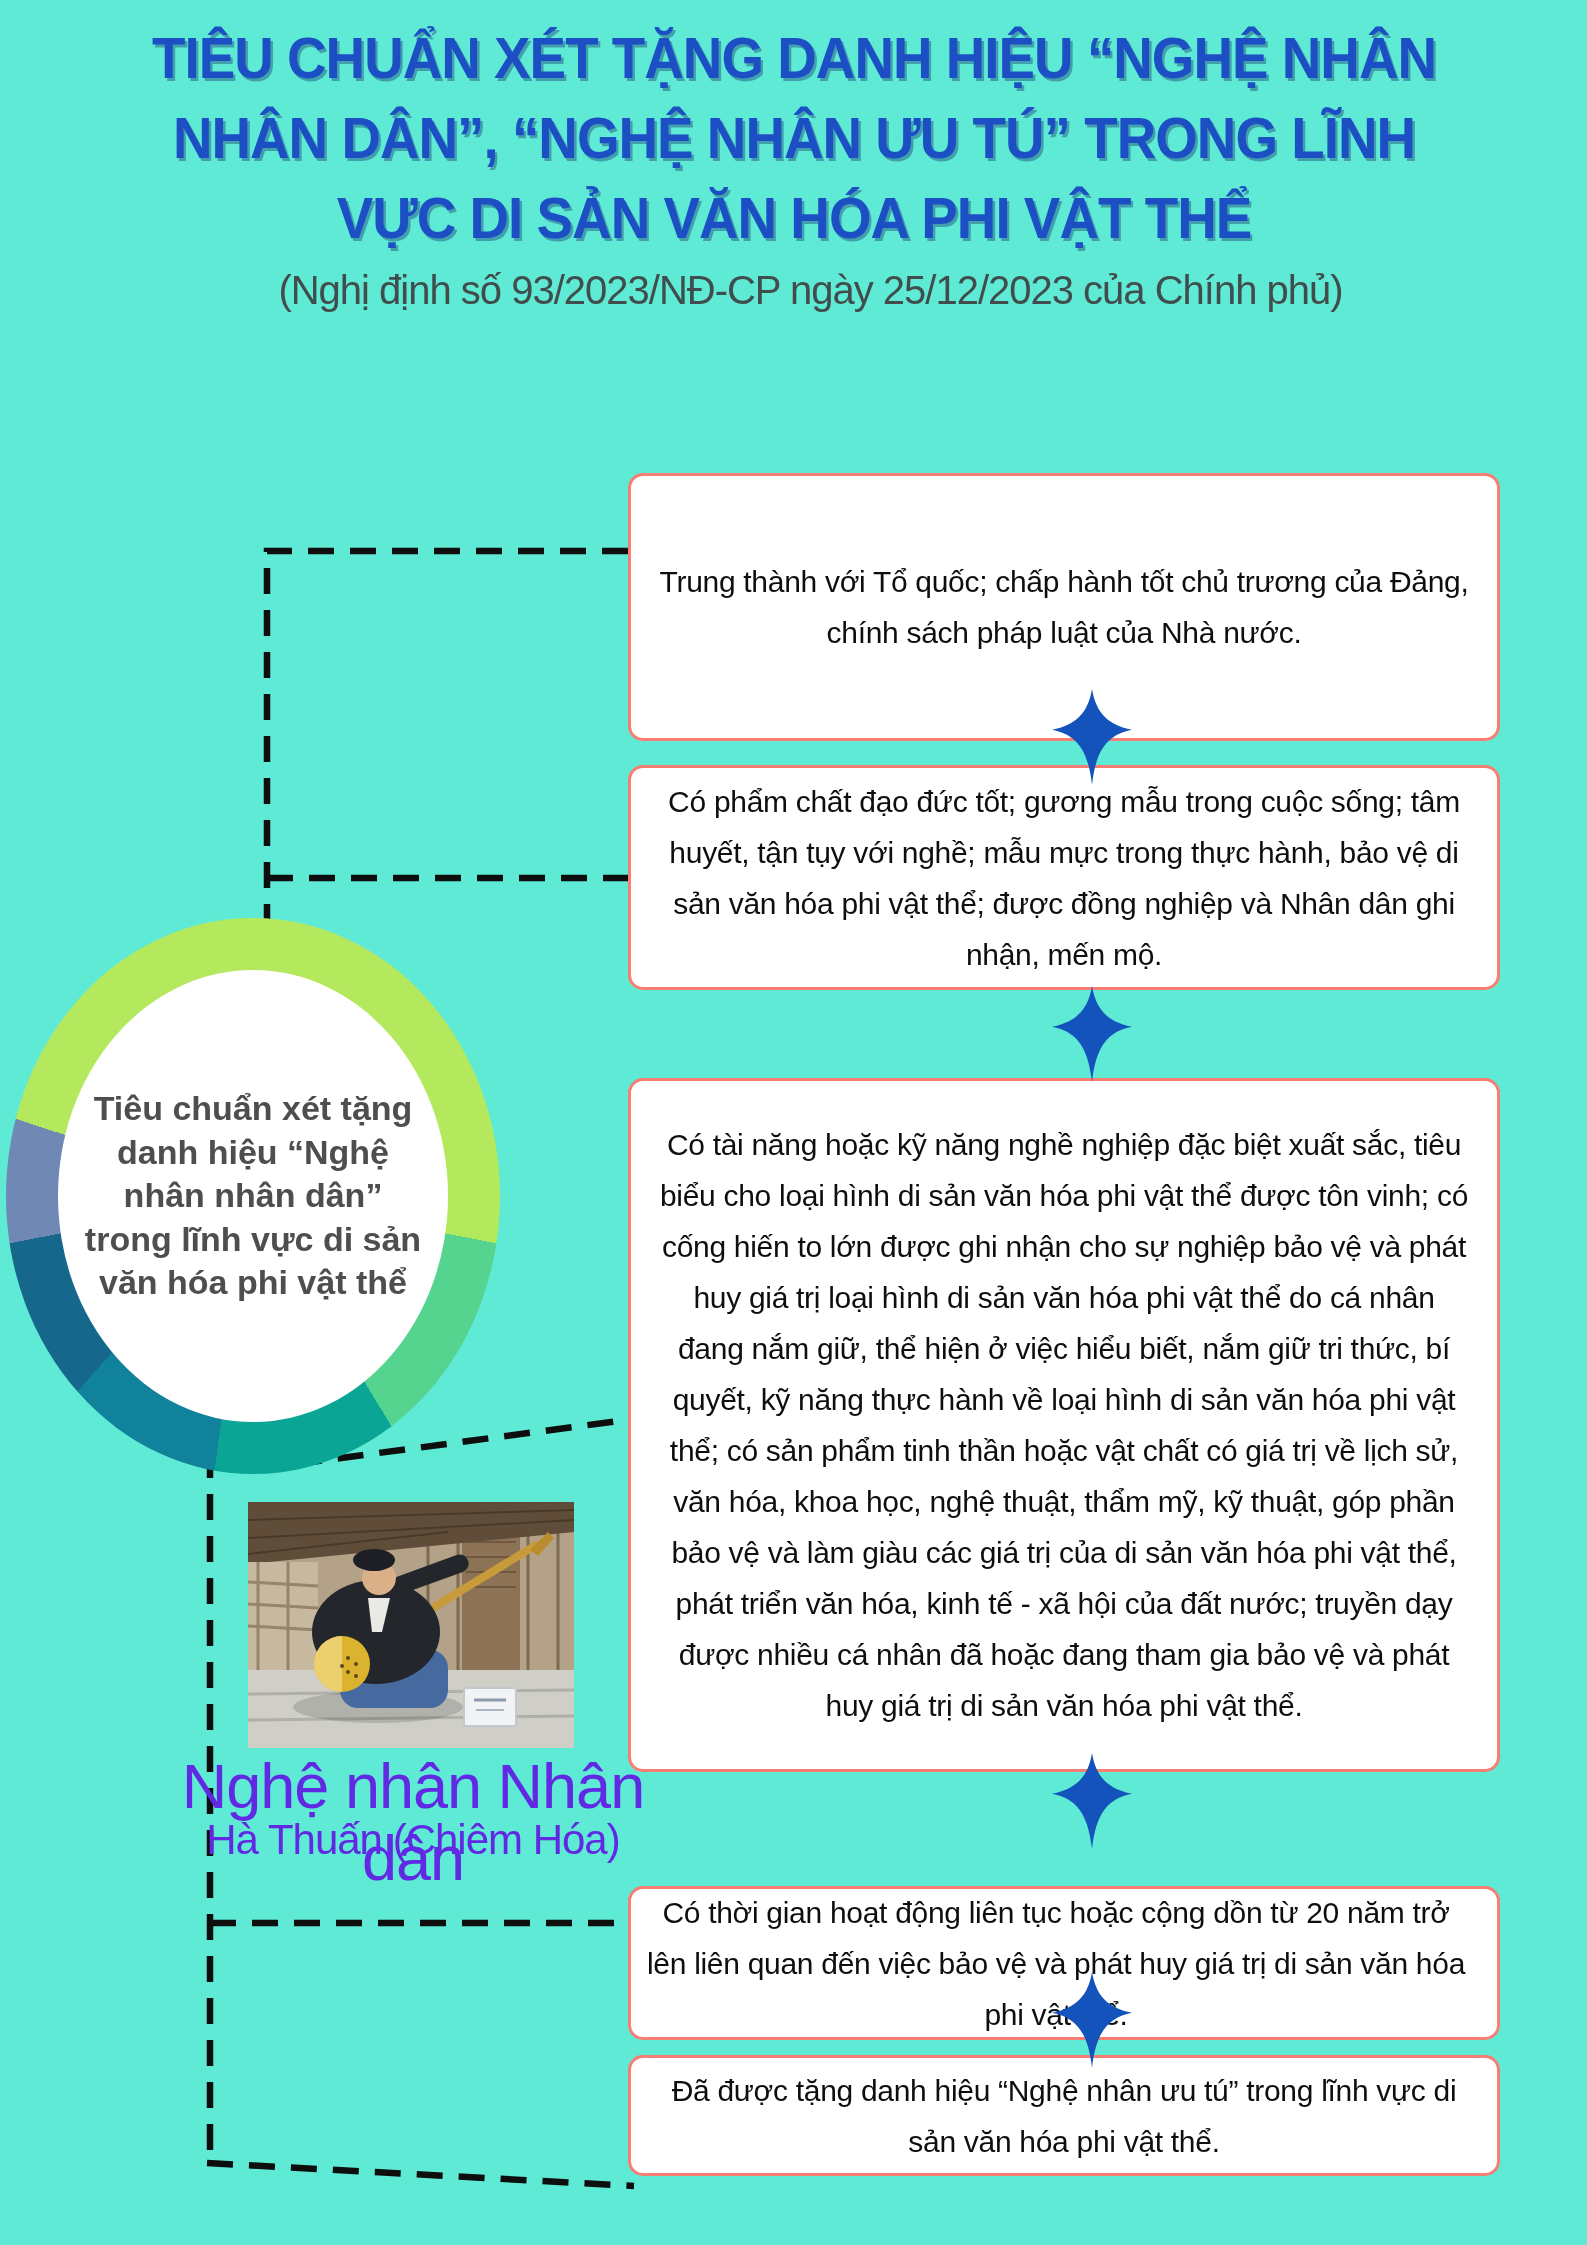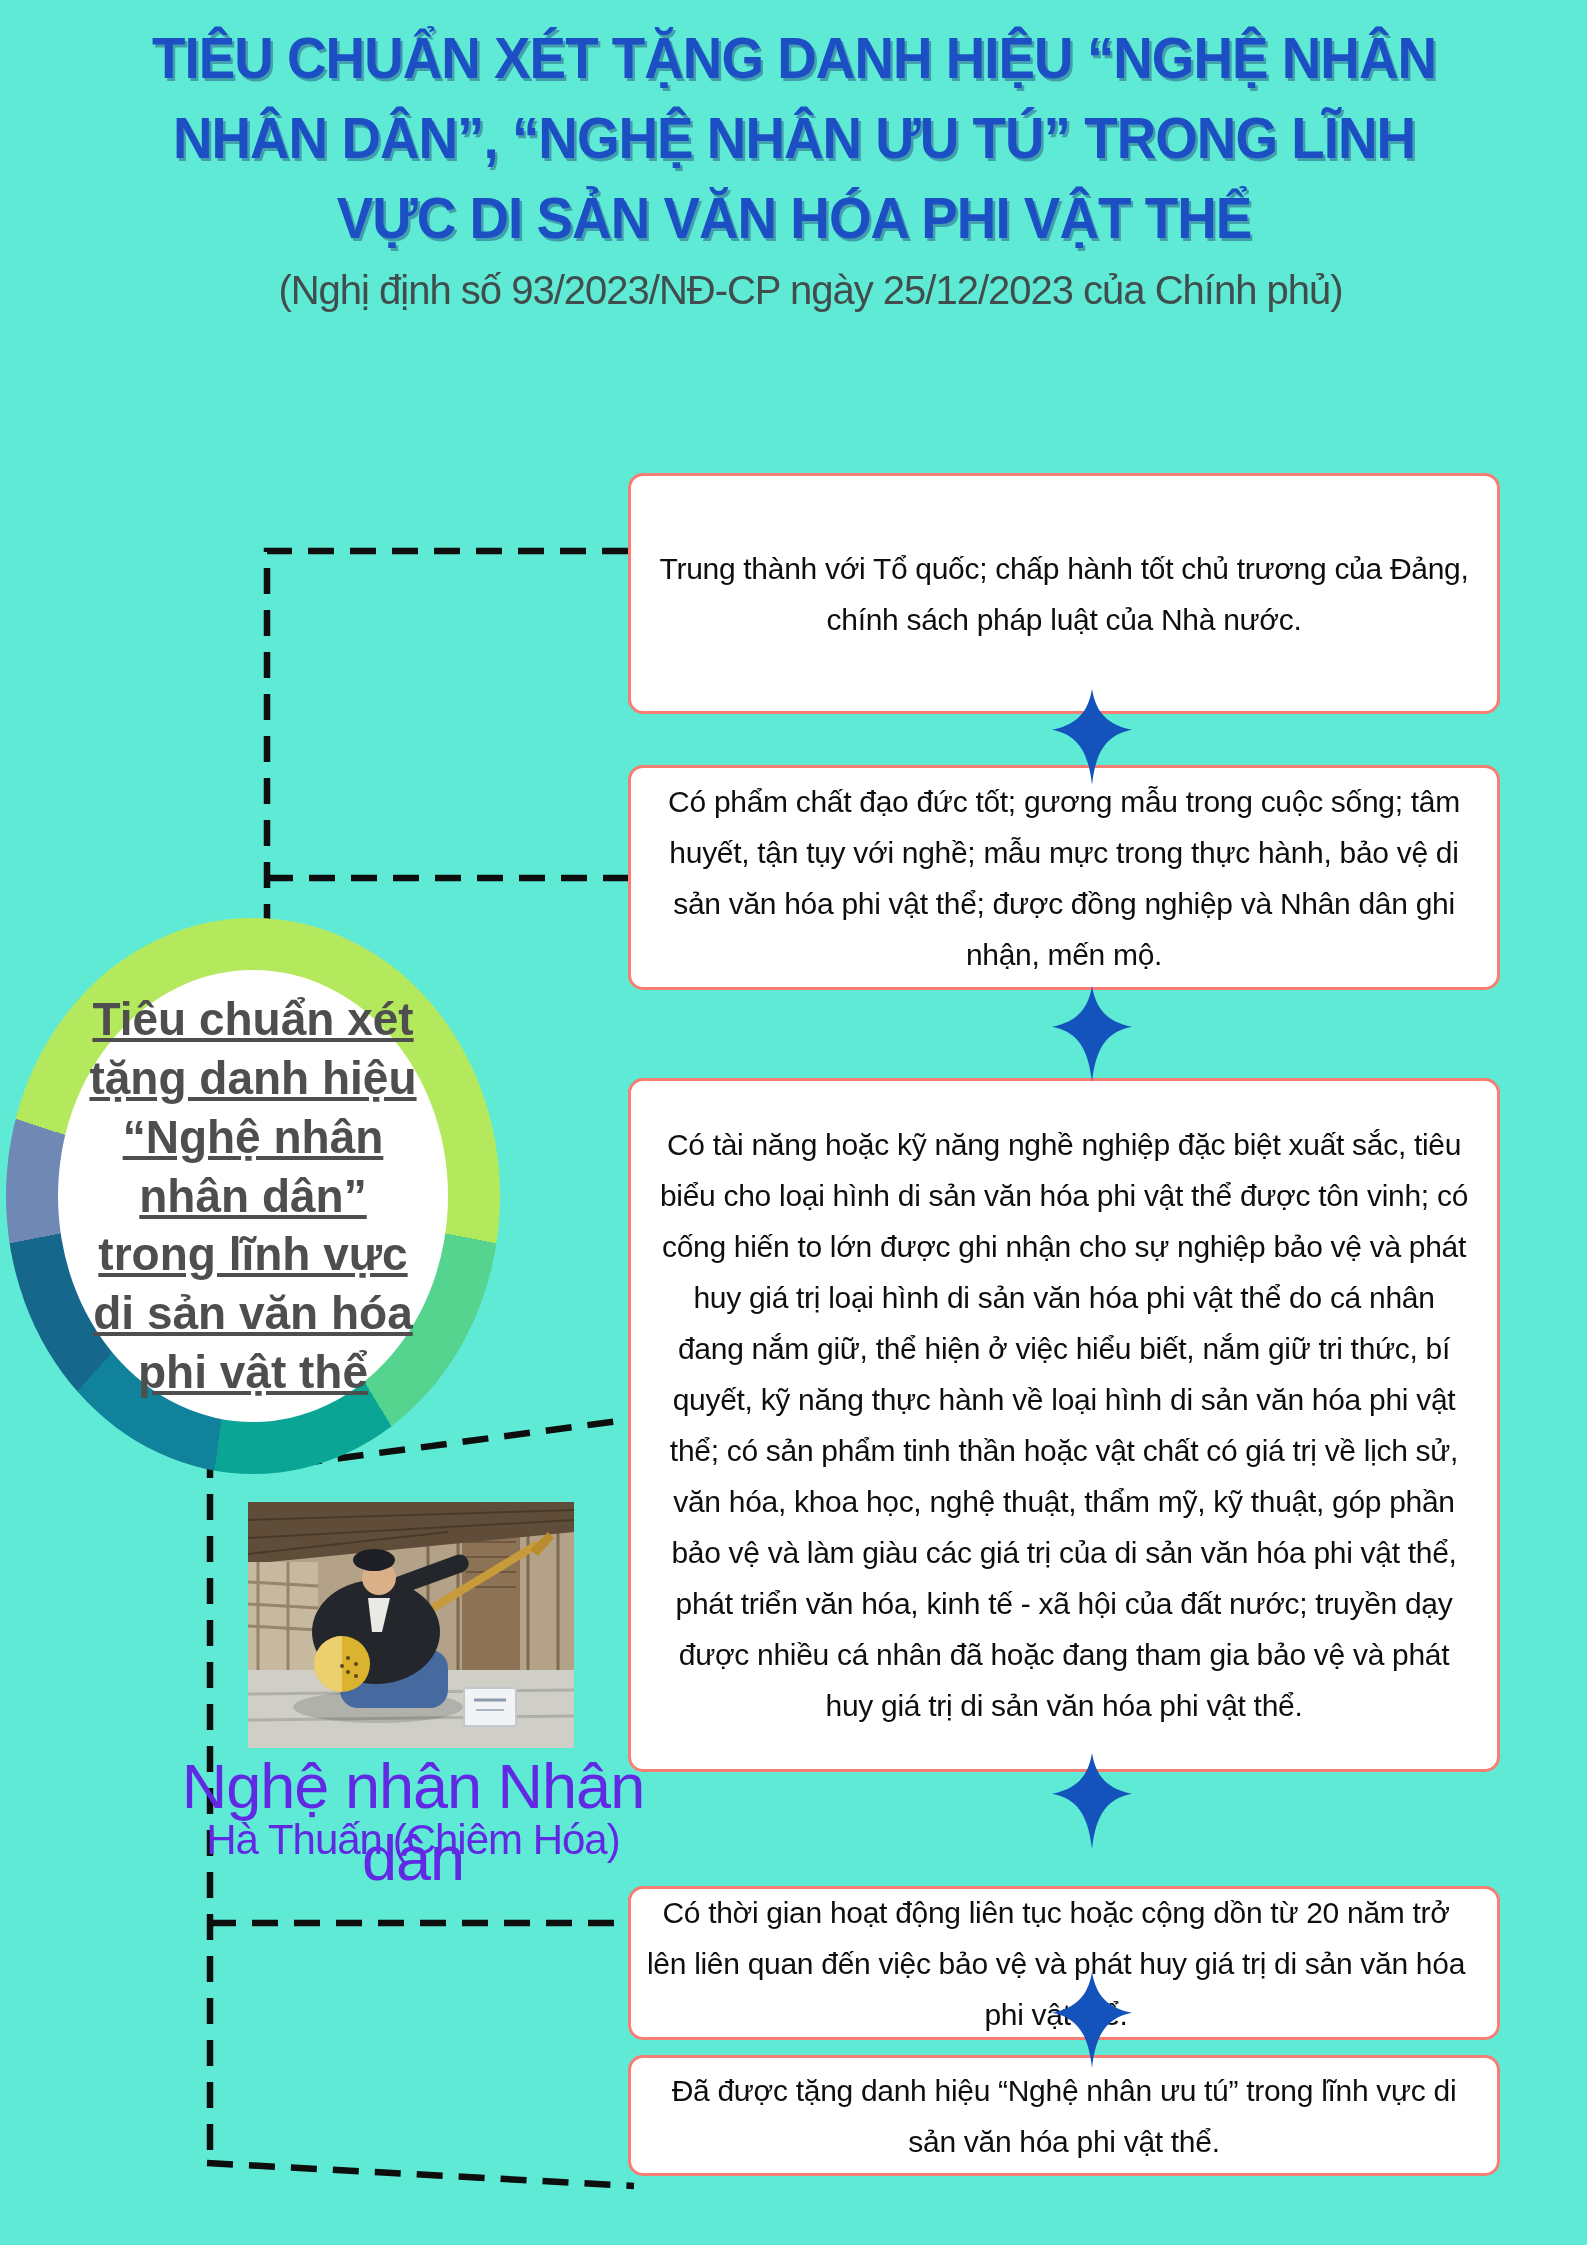--- a/index.html
+++ b/index.html
@@ -19,33 +19,33 @@
   }
 
   
   .connectors{position:absolute;left:0;top:0;z-index:1;}
 
   
   .ring{position:absolute;left:6px;top:918px;width:494px;height:556px;border-radius:50%;z-index:2;}
   .ring-inner{position:absolute;inset:52px;background:#fff;border-radius:50%;}
   .hub-label{
     position:absolute;inset:58px;display:flex;align-items:center;justify-content:center;
-    text-align:center;font-size:46px;font-weight:bold;color:#4e4e4e;line-height:1.28;
-    padding:0 14px;border-radius:50%;text-decoration:underline;
+    text-align:center;font-size:34px;font-weight:bold;color:#4e4e4e;line-height:1.28;
+    padding:0 14px;border-radius:50%;
   }
 
   
   .box{
     position:absolute;left:628px;width:872px;box-sizing:border-box;
     border:3px solid var(--box-border);border-radius:15px;background:#fff;
     display:flex;align-items:center;justify-content:center;text-align:center;
     padding:10px 26px;font-size:30px;color:#0e0e0e;line-height:1.7;letter-spacing:-.3px;
     z-index:2;
   }
-  .box1{top:473px;height:241px;}
+  .box1{top:473px;height:268px;}
   .box2{top:765px;height:225px;}
   .box3{top:1078px;height:694px;}
   .box4{top:1886px;height:154px;padding-left:10px;}
   .box5{top:2055px;height:121px;}
 
   
   .star{position:absolute;left:1052px;width:80px;height:96px;color:var(--star-blue);z-index:3;}
   .star1{top:689px;} .star2{top:986px;} .star3{top:1753px;} .star4{top:1972px;}
 
   

